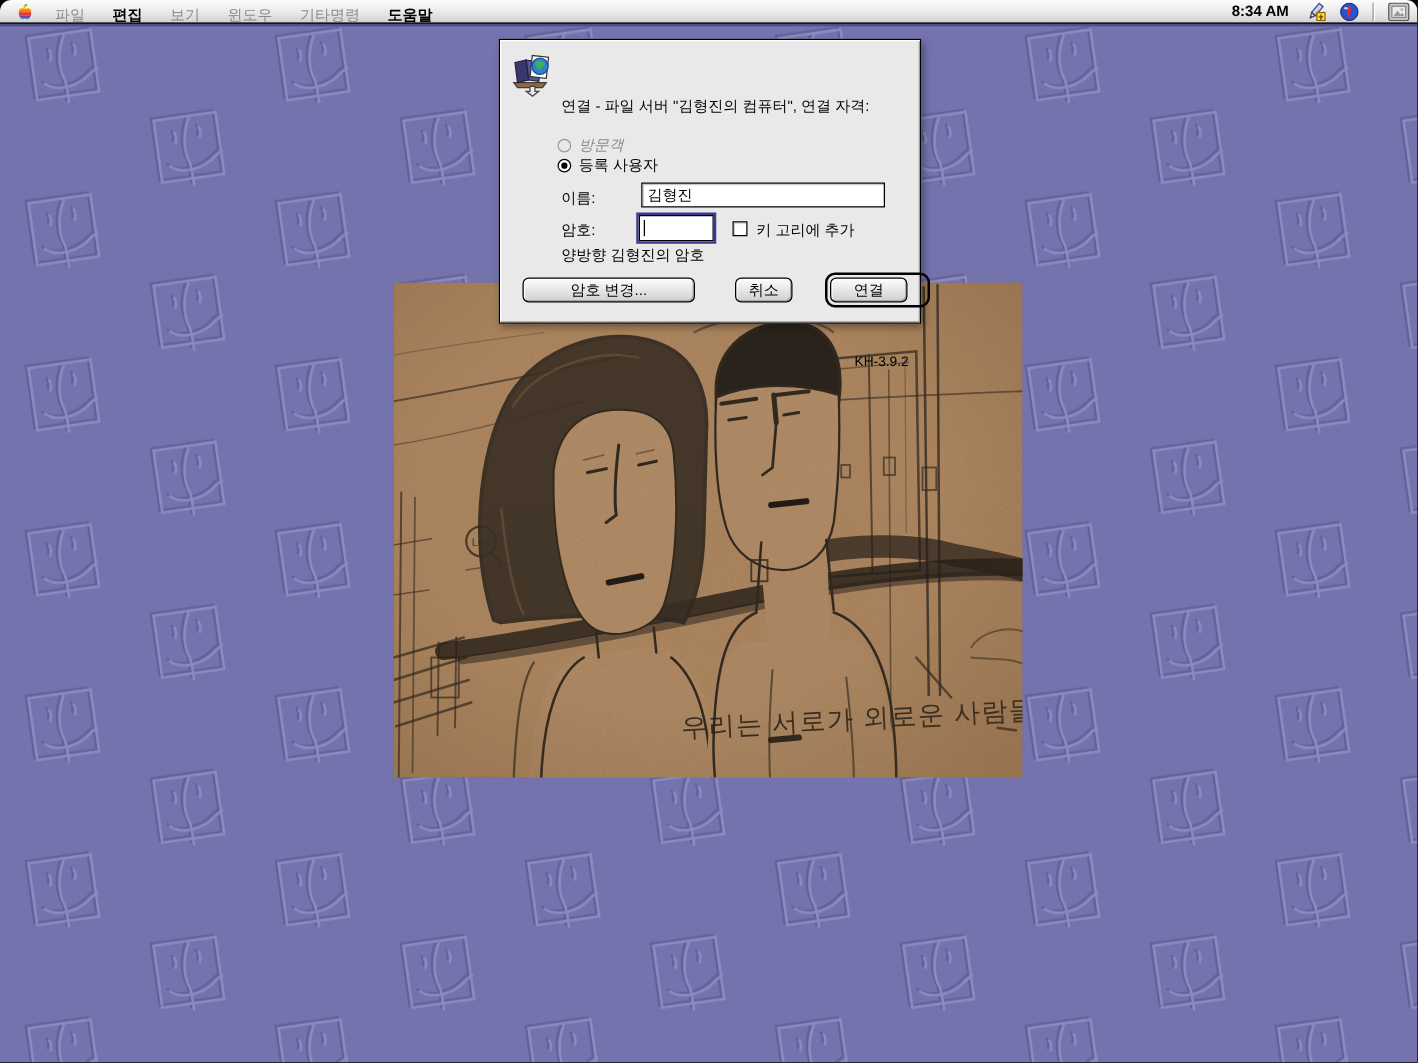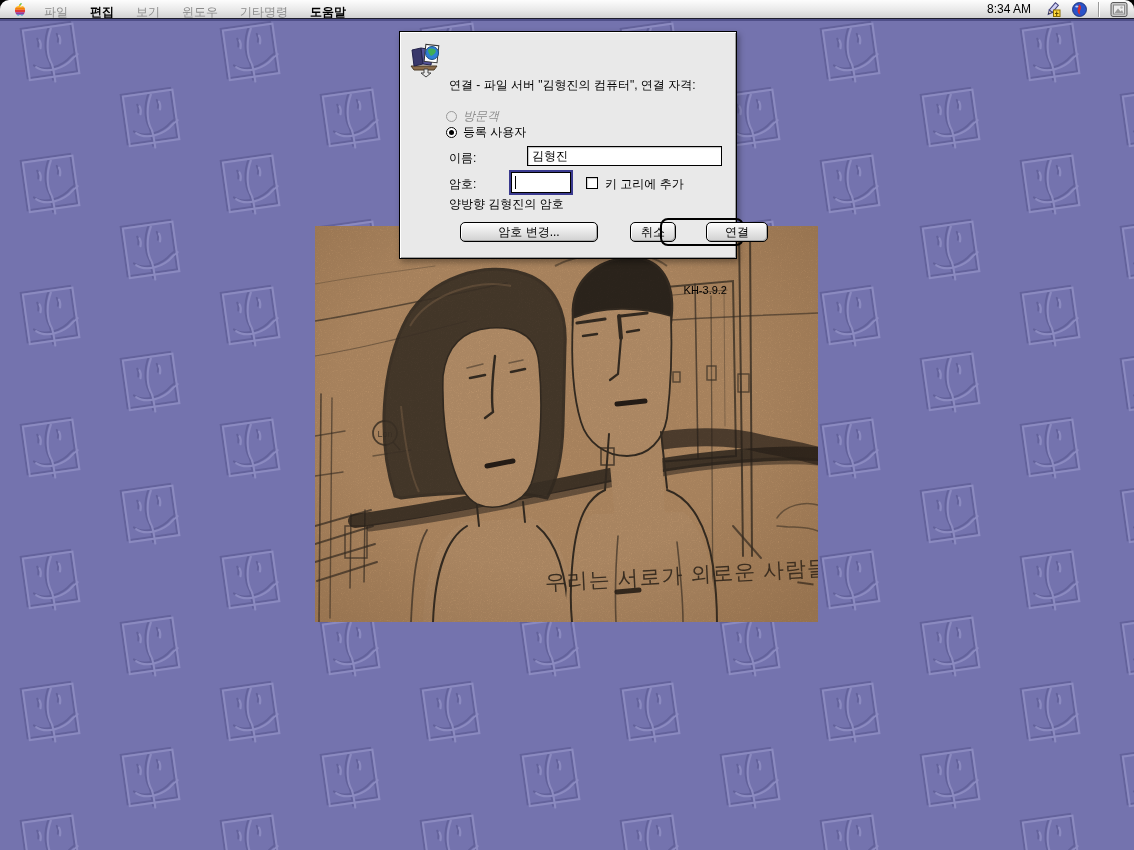--- a/index.html
+++ b/index.html
@@ -13,21 +13,21 @@
     border-bottom:1px solid #1d1d2e;
     box-shadow:0 2px 0 rgba(36,36,92,.45);
     border-radius:9px 9px 0 0;
     display:flex; align-items:center; padding:0 6px 0 10px;
     font-size:12px; color:#000; }
   .corner { position:absolute; top:0; width:10px; height:10px; background:#000; z-index:40; }
   .corner.l { left:0; } .corner.r { right:0; }
   .menu-item { padding:3px 11px; height:19px; line-height:18px; font-weight:700; white-space:nowrap; cursor:default; }
   .menu-item.disabled { color:#8b8b8b; font-weight:400; }
   .apple { margin:0 6px 0 2px; display:flex; align-items:center; }
-  .mb-right { margin-left:auto; display:flex; align-items:center; gap:11px; }
+  .mb-right { margin-left:auto; display:flex; align-items:center; gap:11px;font-weight:bold; }
   .clock { font-size:12px; padding-right:2px; }
   .mb-sep { width:1px; height:15px; background:#9a9a9a; box-shadow:1px 0 0 #fff; }
   .mb-ic { display:flex; align-items:center; }
 
   
   .desktop { position:absolute; top:19px; left:0; width:1134px; height:831px; z-index:1; }
 
   
   .artwork { position:absolute; left:315px; top:226px; width:503px; height:396px; z-index:5; }
 
@@ -40,35 +40,35 @@
   .dlg-header { position:absolute; left:49px; top:46px; width:282px; line-height:14px; }
   .radio-row { position:absolute; left:46px; display:flex; align-items:center; gap:6px; }
   .radio { width:11px; height:11px; border-radius:50%; background:#fff; border:1px solid #000;
            display:flex; align-items:center; justify-content:center; }
   .radio .dot { width:5px; height:5px; border-radius:50%; background:#000; }
   .radio.disabled { border-color:#9a9a9a; background:#e9e9e9; }
   .radio-label.disabled { color:#8d8d8d;font-style:italic; }
   .fld-label { position:absolute; left:49px; }
   .txtfield { position:absolute; background:#fff; border:1px solid #000;
     box-shadow:inset 1px 1px 1px rgba(0,0,0,.25); font-size:12px; padding:2px 4px;
-    font-family:Liberation Sans, sans-serif;margin-left:14px; }
+    font-family:Liberation Sans, sans-serif; }
   .name-field { left:113px; top:114px; width:195px; height:20px; }
   .pwd-wrap { position:absolute; left:109px; top:138px; width:64px; height:25px;
     border:2px solid #3A3A8F; background:#E9E9E9; padding:0; }
   .pwd-inner { position:relative; width:100%; height:100%; border:1px solid #000; background:#fff; }
   .caret { position:absolute; left:3px; top:3px; width:1px; height:13px; background:#000; }
   .checkbox { position:absolute; left:186px; top:145px; width:12px; height:12px; background:#fff;
     border:1px solid #000; box-shadow:inset 1px 1px 1px rgba(0,0,0,.2); }
   .cb-label { position:absolute; left:205px; top:144px; }
   .note { position:absolute; left:49px; top:164px; }
   .btn { position:absolute; height:20px; border:1px solid #000; border-radius:5px;
     background:linear-gradient(#fdfdfd,#d0d0d0);
     box-shadow:inset 1px 1px 0 #fff, inset -1px -1px 0 #a8a8a8;
     font-size:12px; font-family:"Liberation Sans", sans-serif; color:#000;
-    display:flex; align-items:center; justify-content:center; cursor:default;margin-left:42px; }
+    display:flex; align-items:center; justify-content:center; cursor:default; }
   .btn-change { left:18px; top:190px; width:138px; }
   .btn-cancel { left:188px; top:190px; width:46px; }
   .default-ring { position:absolute; left:260px; top:186px; width:84px; height:28px;
     border:2px solid #000; border-radius:8px; }
   .btn-connect { position:absolute; left:2px; top:2px; width:62px; height:20px; }
   .version { position:absolute; right:9px; top:212px; font-size:11px;margin-top:40px; }
 </style>
 </head>
 <body>
 

